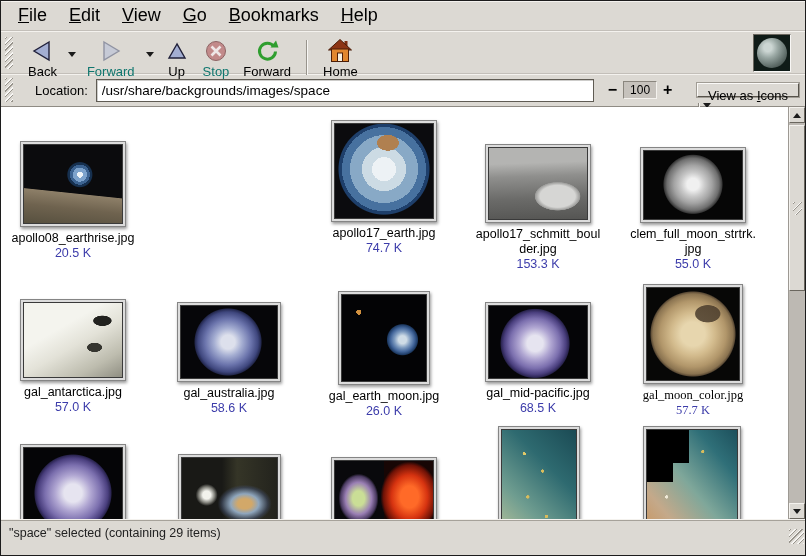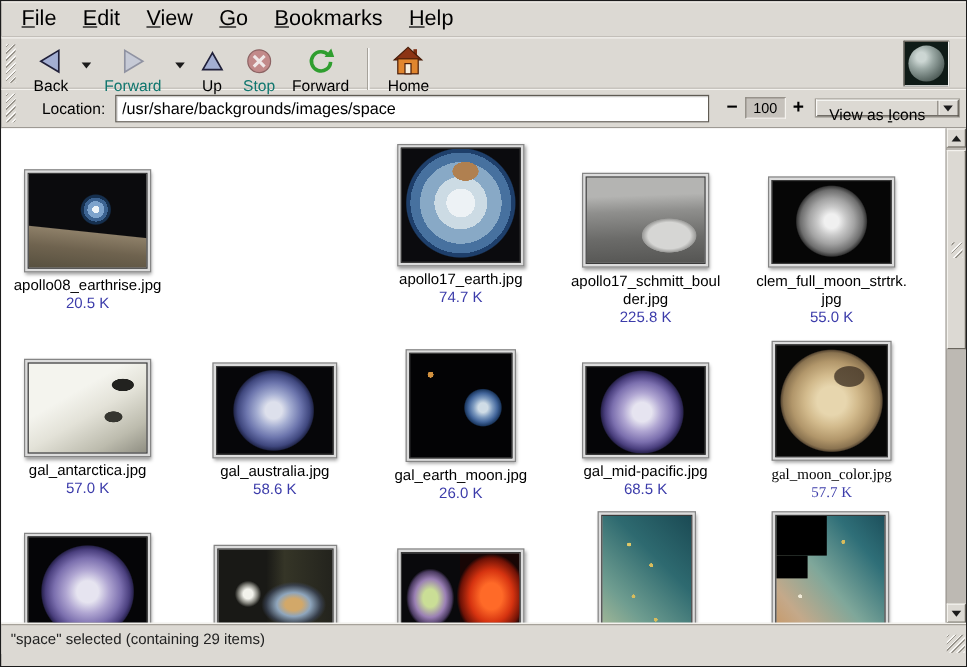--- a/index.html
+++ b/index.html
@@ -72,20 +72,21 @@
   .zoom-group{display:flex;align-items:center;margin:0 8px 0 12px;gap:4px;}
   .zoom-btn{font-size:16px;font-weight:bold;padding:0 2px;line-height:18px;}
   .zoom-value{
     width:34px;height:18px;text-align:center;font-size:12px;line-height:17px;
     background:#c6c2bc;border:1px solid;border-color:#8a867e #f4f2ee #f4f2ee #8a867e;
   }
   .view-combo{
     display:flex;align-items:stretch;height:14px;margin-left:auto;
     background:#dcd9d3;border:1px solid;border-color:#fbfaf8 #57534b #57534b #fbfaf8;
     box-shadow:0 0 0 1px #a09c94;
+    flex-direction:column;
   }
   .view-combo .vc-label{padding:4px 10px 0 10px;font-size:13px;white-space:nowrap;}
   .combo-arrow-btn{
     width:17px;display:flex;align-items:center;justify-content:center;
     border-left:1px solid #8a867e;box-shadow:inset 1px 0 0 #f4f2ee;
   }
   .combo-arrow-btn i{display:block;width:0;height:0;
     border-left:4px solid transparent;border-right:4px solid transparent;
     border-top:5px solid #1b1b1b;}
   
@@ -297,21 +298,21 @@
           </div>
           <div class="file-name">apollo17_earth.jpg</div>
           <div class="file-size">74.7 K</div>
         </div>
         <div class="file-item" style="left: 460px; top: 37px;">
           <div class="thumb-frame">
             <div class="thumb t-moonscape" style="width: 100px; height: 73px;"></div>
           </div>
           <div class="file-name">apollo17_schmitt_boul
 der.jpg</div>
-          <div class="file-size">225.8 K</div>
+          <div class="file-size">153.3 K</div>
         </div>
         <div class="file-item" style="left: 615px; top: 40px;">
           <div class="thumb-frame">
             <div class="thumb t-moon-gray" style="width: 100px; height: 70px;"></div>
           </div>
           <div class="file-name">clem_full_moon_strtrk.
 jpg</div>
           <div class="file-size">55.0 K</div>
         </div>
         <div class="file-item" style="left: -5px; top: 192px;">

